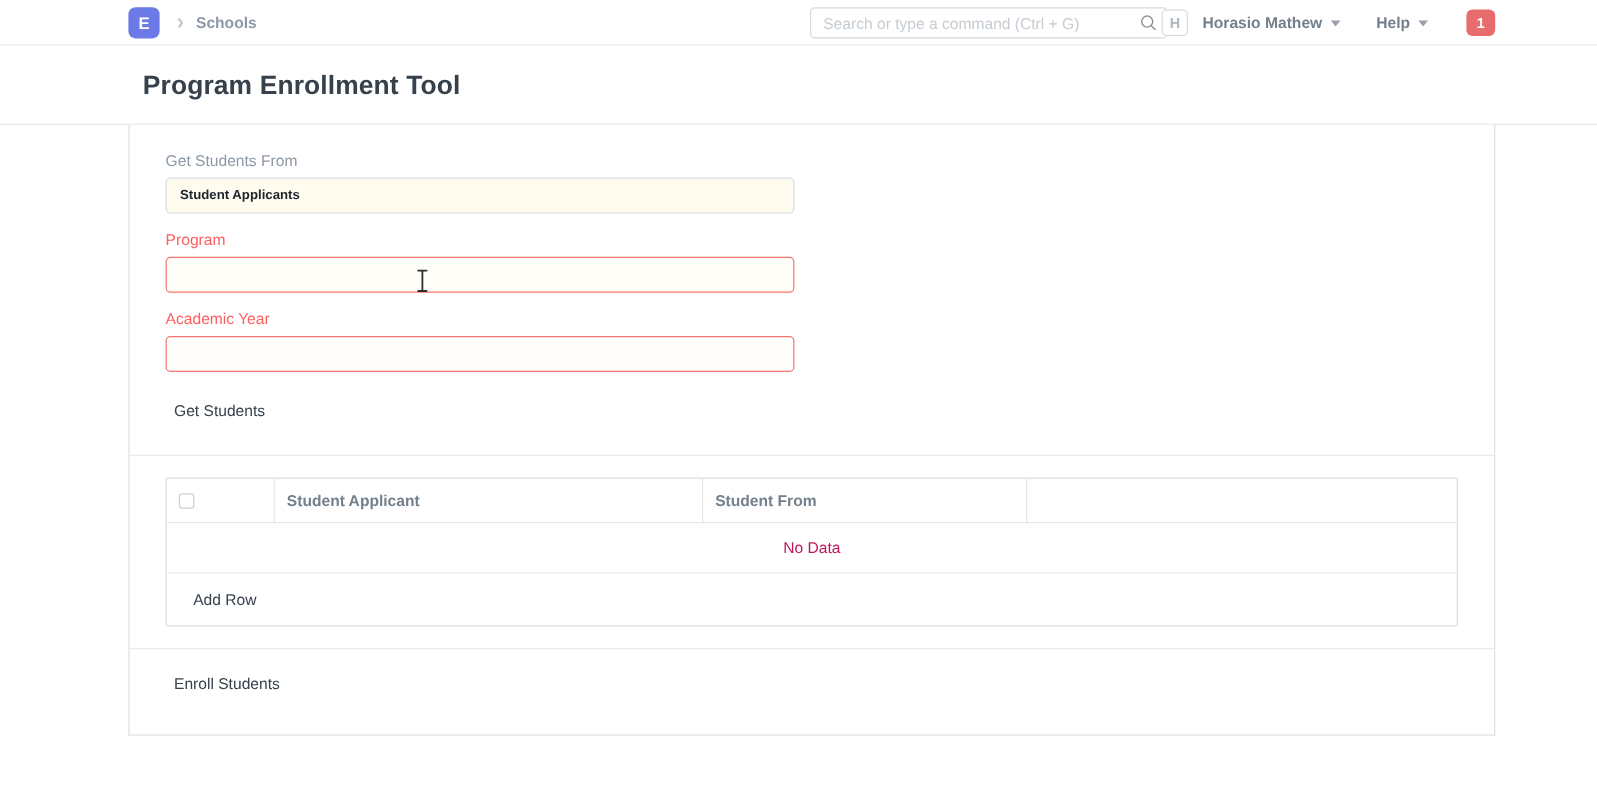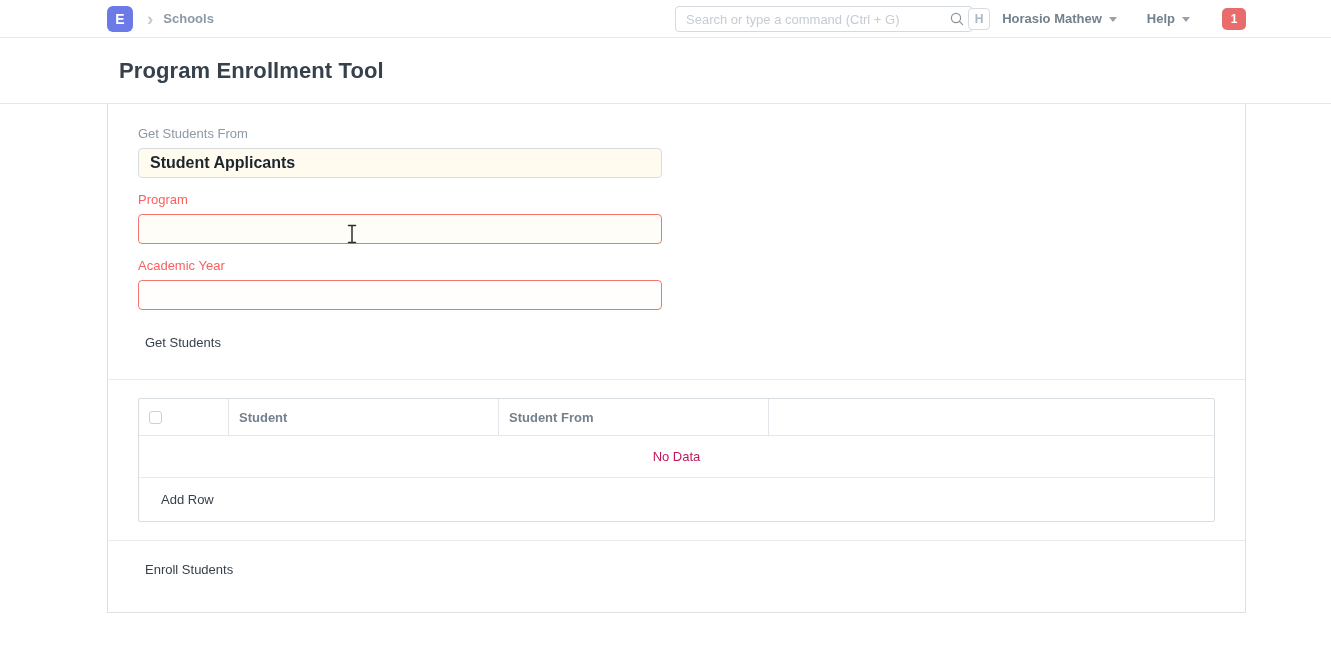--- a/index.html
+++ b/index.html
@@ -105,21 +105,21 @@
     display: block;
     font-size: 13px; color: #8d99a6;
     margin-bottom: 7px;
   }
   .field-label.error { color: var(--error-text, #fc5f5f); }
   .control {
     width: 100%; height: 30px;
     border: 1px solid #d1d8dd; border-radius: 4px;
     padding: 0 11px;
     display: flex; align-items: center;
-    font-size: 16px; background: #fff;
+    font-size: 11px; background: #fff;
     cursor: text;
   }
   .control.filled {
     background: var(--filled-bg, #fffcef);
     font-weight: bold; color: #1c252e;
     border-color: #d8dde2;
   }
   .control.error { border-color: var(--error-border, #f4756f); background: #fffdf7; }
   .control.error.plain { background: #fffefc; }
 
@@ -236,21 +236,21 @@
 
     <button class="btn-plain get-students-btn">Get Students</button>
   </div>
 
   <div class="section-table">
     <div class="grid">
       <div class="grid-header">
         <div class="gcol gcol-check">
           <div class="checkbox"></div>
         </div>
-        <div class="gcol gcol-2">Student</div>
+        <div class="gcol gcol-1">Student Applicant</div>
         <div class="gcol gcol-3">Student From</div>
         <div class="gcol gcol-rest"></div>
       </div>
       <div class="grid-empty">No Data</div>
       <div class="grid-footer">
         <button class="btn-plain">Add Row</button>
       </div>
     </div>
   </div>
 

